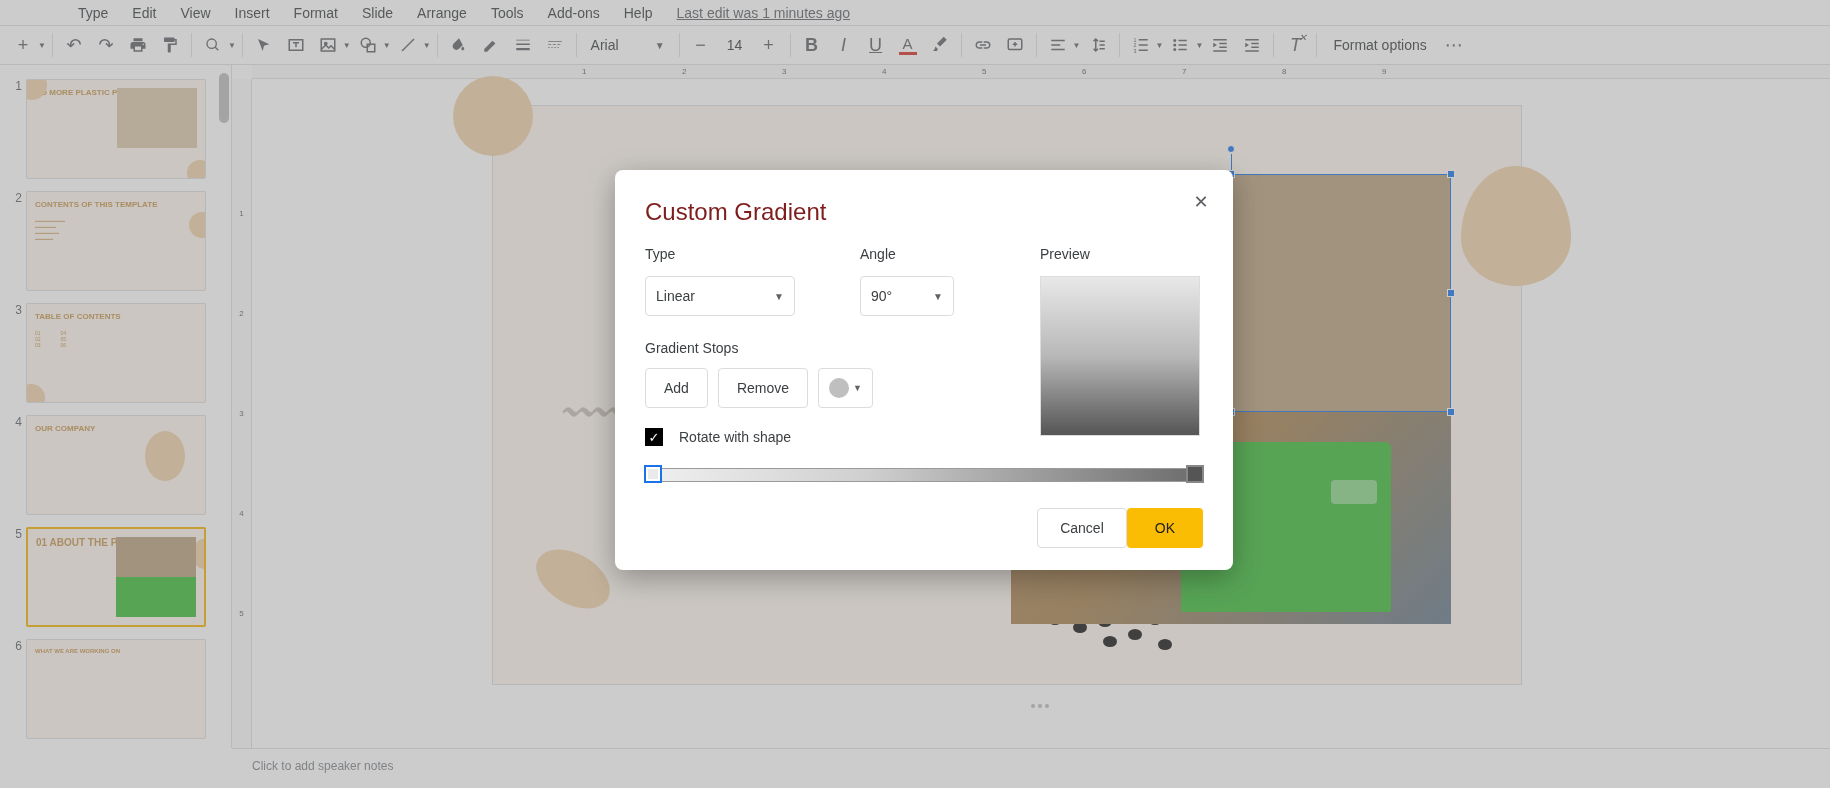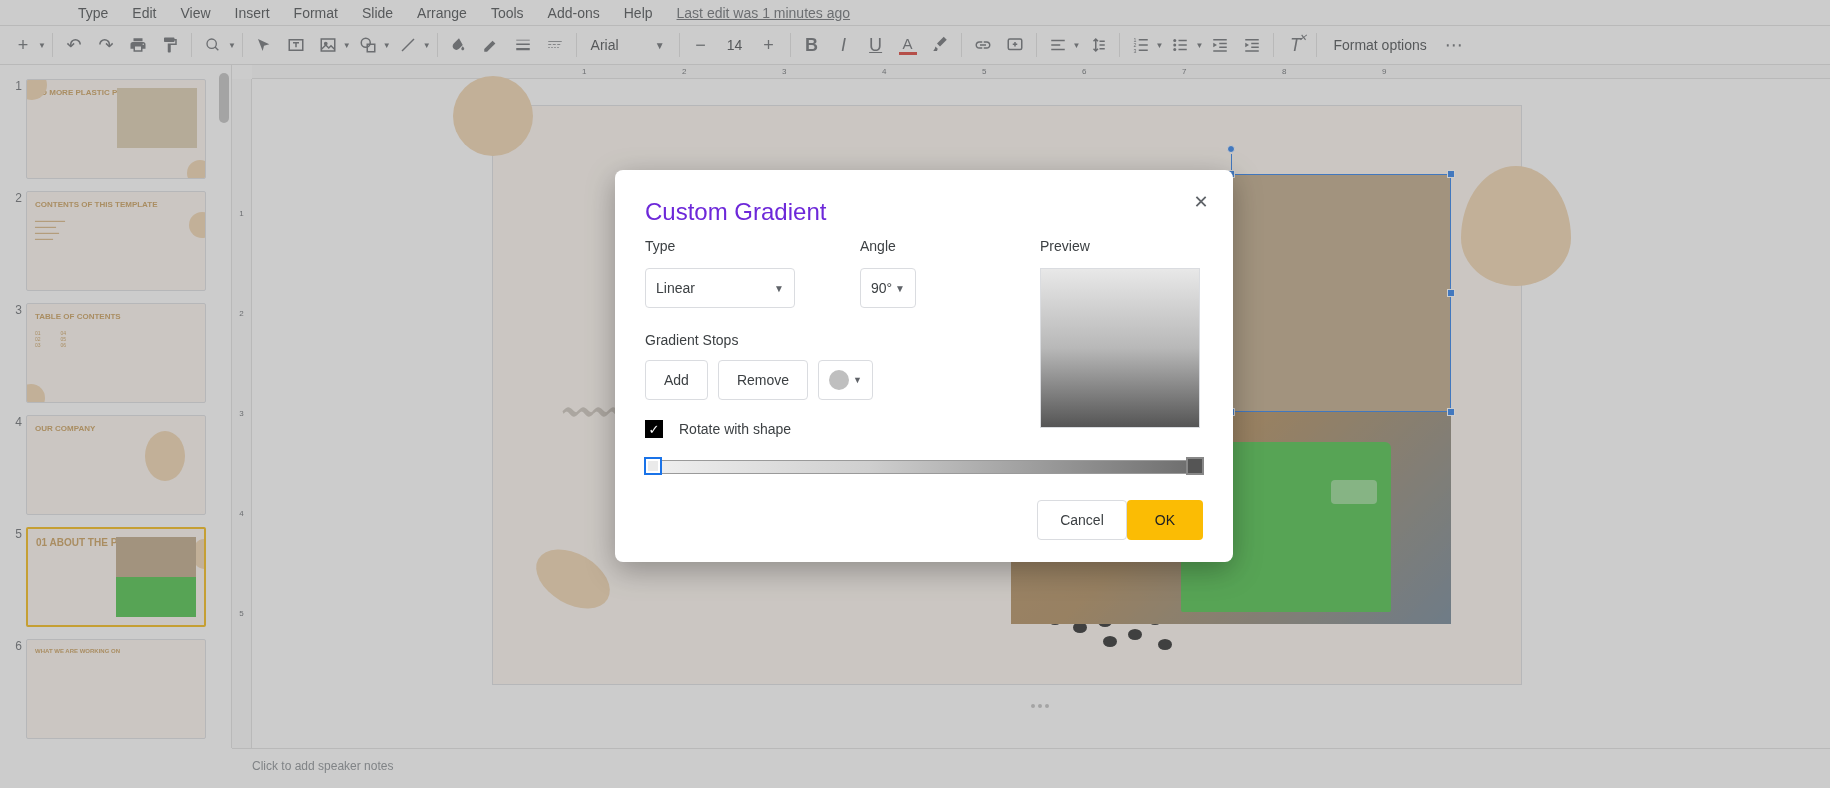--- a/index.html
+++ b/index.html
@@ -70,21 +70,21 @@
   
   .notes { position: absolute; bottom: 0; left: 232px; right: 0; height: 40px; border-top: 1px solid #e0e0e0; padding: 10px 20px; font-size: 12px; color: #80868b; }
   .slide-handle { position: absolute; bottom: 40px; left: 50%; display: flex; gap: 3px; }
   .slide-handle span { width:4px; height:4px; background:#bdbdbd; border-radius:50%; }
 
   
   .scrim { position: absolute; inset: 0; background: rgba(128,128,128,0.4); z-index: 50; }
 
   
   .dialog { position: absolute; z-index: 100; left: 615px; top: 170px; width: 618px; background: #fff; border-radius: 8px; box-shadow: 0 8px 30px rgba(0,0,0,0.3); padding: 28px 30px 22px; font-size: 14px; color: #3c4043; }
-  .dialog-title { font-family: "Google Sans", Arial, sans-serif; font-size: 24px; color: #6d28d9; margin-bottom: 12px; }
+  .dialog-title { font-family: "Google Sans", Arial, sans-serif; font-size: 24px; color: #7f1d1d; margin-bottom: 20px; }
   .dialog-close { position: absolute; right: 20px; top: 20px; width: 24px; height: 24px; display: flex; align-items: center; justify-content: center; color: #5f6368; cursor: pointer; font-size: 18px; }
   .dialog-row { display: flex; gap: 0; }
   .dialog .group { display: flex; flex-direction: column; }
   .dialog .label { font-size: 14px; color: #3c4043; margin-bottom: 14px; }
   .dialog select, .dialog .select-like { height: 40px; border: 1px solid #dadce0; border-radius: 4px; padding: 12px 10px; font-size: 14px; color: #3c4043; background: #fff; display: flex; align-items: center; justify-content: space-between; cursor: pointer; }
   .dialog .select-like .arrow { font-size: 10px; color: #5f6368; }
   .preview-box { width: 160px; height: 160px; background: linear-gradient(180deg, #e8e8e8 0%, #b8b8b8 50%, #555 100%); border: 1px solid #dadce0; }
   .section-label { font-size: 14px; color: #3c4043; margin-top: 24px; margin-bottom: 12px; }
   .btn-row { display: flex; gap: 10px; align-items: center; }
   .dialog .btn { height: 40px; padding: 0 18px; border: 1px solid #dadce0; border-radius: 4px; background: #fff; font-size: 14px; color: #3c4043; cursor: pointer; display: flex; align-items: center; }
@@ -449,21 +449,21 @@
   <div class="dialog-row">
     <div class="group" style="width:215px">
       <div class="label">Type</div>
       <div class="select-like" style="width:150px">
         <span>Linear</span>
         <span class="arrow">▼</span>
       </div>
     </div>
     <div class="group" style="width:180px">
       <div class="label">Angle</div>
-      <div class="select-like" style="width:56px">
+      <div class="select-like" style="width:94px">
         <span>90°</span>
         <span class="arrow">▼</span>
       </div>
     </div>
     <div class="group">
       <div class="label">Preview</div>
       <div class="preview-box"></div>
     </div>
   </div>
 

